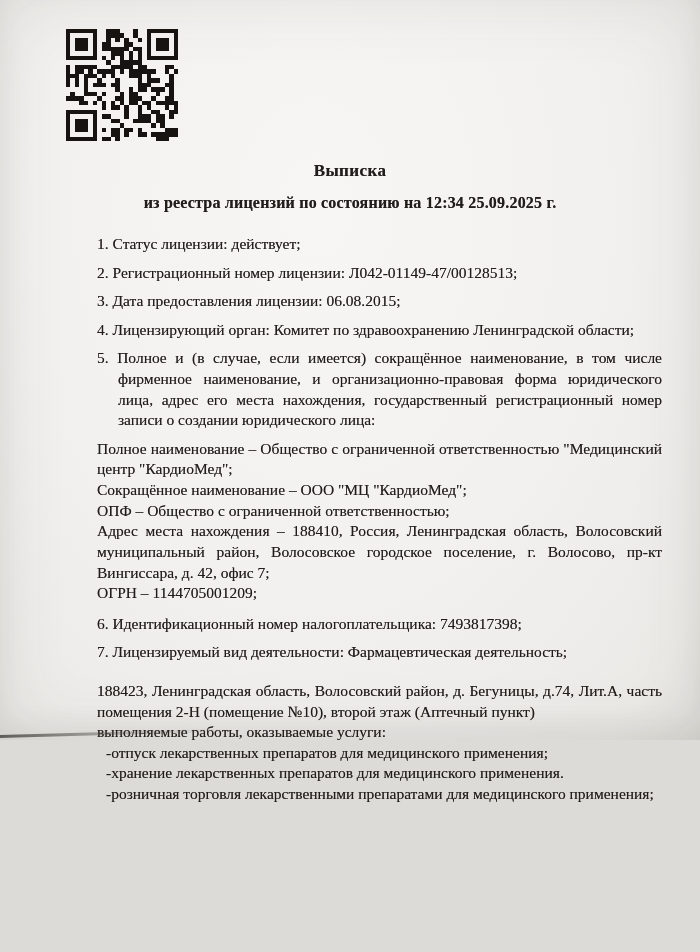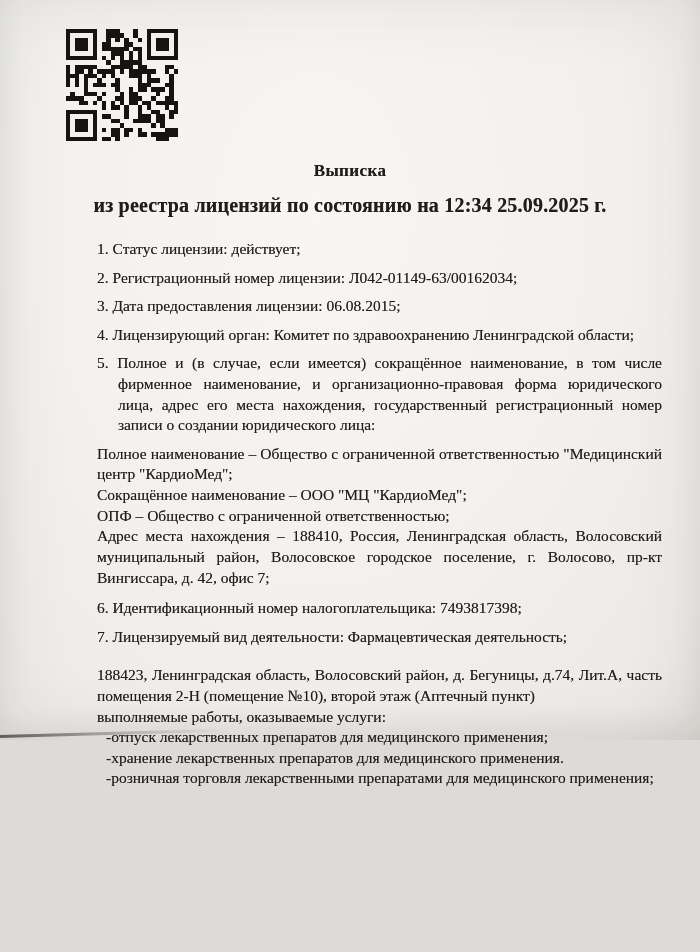--- a/index.html
+++ b/index.html
@@ -26,21 +26,21 @@
   .qr{
     position:absolute;left:66px;top:28px;width:112px;height:114px;
   }
   .qr svg{width:100%;height:100%;shape-rendering:crispEdges;}
   .titles{padding-top:161px;text-align:center;}
   .title{
     font-size:17px;font-weight:bold;letter-spacing:.4px;
     text-shadow:0 0 .6px rgba(20,15,10,.6);
   }
   .subtitle{
-    margin-top:13px;font-size:20px;font-weight:bold;letter-spacing:.2px;
+    margin-top:13px;font-size:16px;font-weight:bold;letter-spacing:.2px;
     text-shadow:0 0 .6px rgba(20,15,10,.6);
   }
   .content{
     margin-top:22px;padding:0 38px 0 97px;
     font-size:15.5px;line-height:1.33;
     text-shadow:0 0 .5px rgba(25,20,15,.55);
   }
   .item{
     text-align:justify;
     padding-left:21px;text-indent:-21px;
@@ -374,30 +374,31 @@
       </svg></div>
 
   <div class="titles">
     <div class="title">Выписка</div>
     <div class="subtitle">из реестра лицензий по состоянию на 12:34 25.09.2025 г.</div>
   </div>
 
   <div class="content">
 
     <div class="item"><span>1.</span> <span>Статус лицензии: действует;</span></div>
-    <div class="item"><span>2.</span> <span>Регистрационный номер лицензии: Л042-01149-63/00162034;</span></div>
+    <div class="item"><span>2.</span> <span>Регистрационный номер лицензии: Л042-01149-47/00128513;</span></div>
     <div class="item"><span>3.</span> <span>Дата предоставления лицензии: 06.08.2015;</span></div>
     <div class="item"><span>4.</span> <span>Лицензирующий орган: Комитет по здравоохранению Ленинградской области;</span></div>
     <div class="item"><span>5.</span> <span>Полное и (в случае, если имеется) сокращённое наименование, в том числе фирменное наименование, и организационно-правовая форма юридического лица, адрес его места нахождения, государственный регистрационный номер записи о создании юридического лица:</span></div>
 
     <div class="entity-block">
       <div class="para">Полное наименование – Общество с ограниченной ответственностью "Медицинский центр "КардиоМед";</div>
       <div class="para">Сокращённое наименование – ООО "МЦ "КардиоМед";</div>
       <div class="para">ОПФ – Общество с ограниченной ответственностью;</div>
       <div class="para">Адрес места нахождения – 188410, Россия, Ленинградская область, Волосовский муниципальный район, Волосовское городское поселение, г. Волосово, пр-кт Вингиссара, д. 42, офис 7;</div>
+      <div class="para">ОГРН – 1144705001209;</div>
     </div>
 
     <div class="gap"></div>
 
     <div class="item"><span>6.</span> <span>Идентификационный номер налогоплательщика: 7493817398;</span></div>
     <div class="item"><span>7.</span> <span>Лицензируемый вид деятельности: Фармацевтическая деятельность;</span></div>
 
     <div class="gap"></div>
 
     <div class="activity-block">

